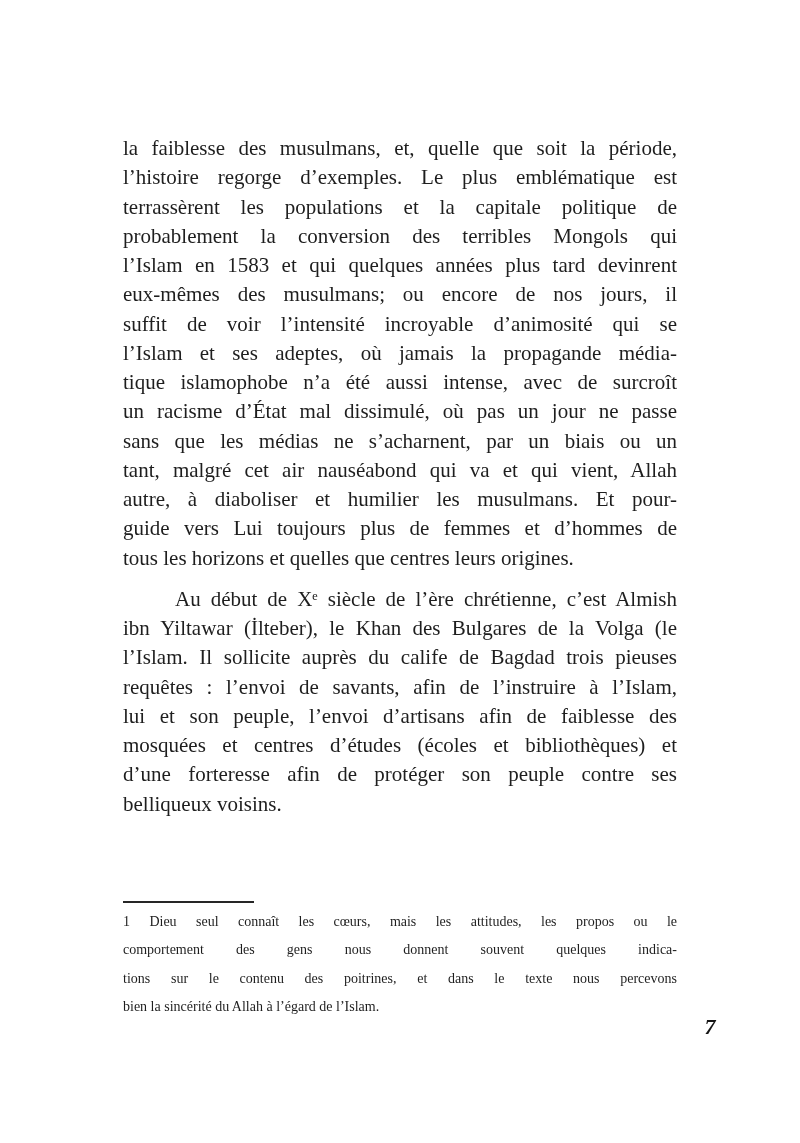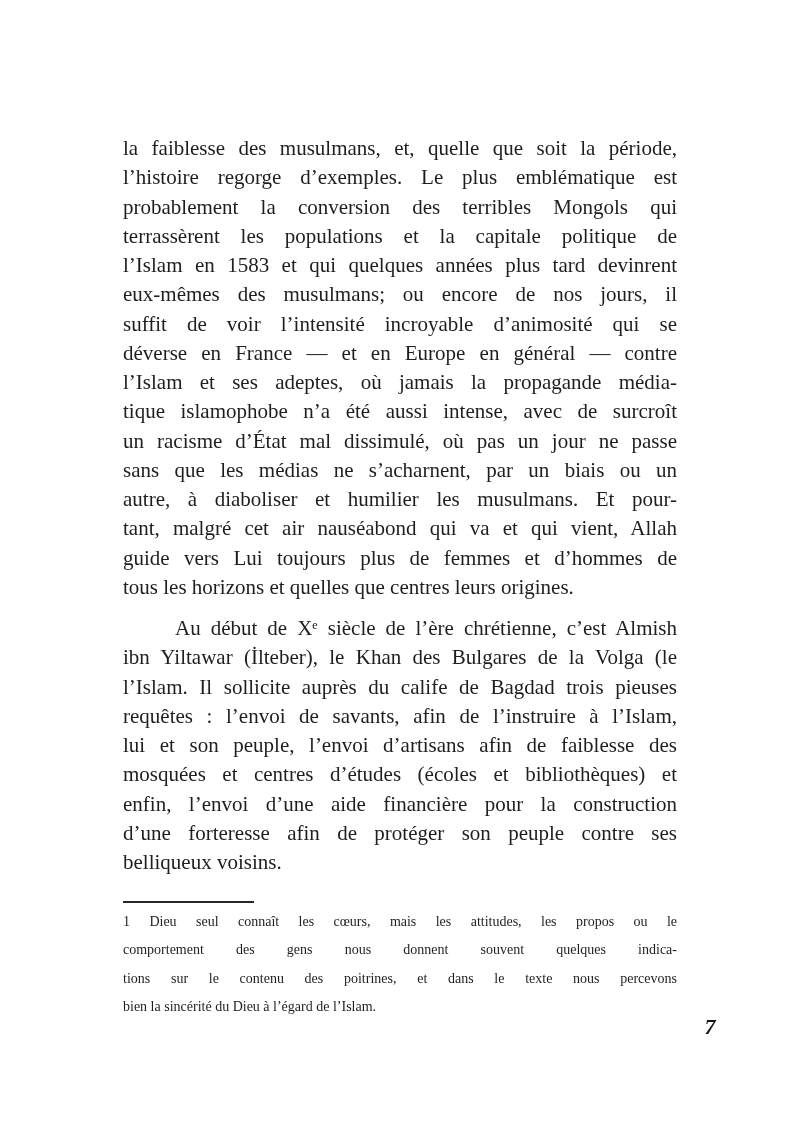--- a/index.html
+++ b/index.html
@@ -76,54 +76,52 @@
 </head>
 <body>
 
 <div class="page">
 
   <div class="body-text">
 
     <div class="paragraph para-1">
       <div class="line">la faiblesse des musulmans, et, quelle que soit la période,</div>
       <div class="line">l’histoire regorge d’exemples. Le plus emblématique est</div>
+      <div class="line">terrassèrent les populations et la capitale politique de</div>
       <div class="line">probablement la conversion des terribles Mongols qui</div>
-      <div class="line">terrassèrent les populations et la capitale politique de</div>
       <div class="line">l’Islam en 1583 et qui quelques années plus tard devinrent</div>
       <div class="line">eux-mêmes des musulmans; ou encore de nos jours, il</div>
       <div class="line">suffit de voir l’intensité incroyable d’animosité qui se</div>
-      <div class="line">déverse en France — et en Europe en général — contre</div>
       <div class="line">l’Islam et ses adeptes, où jamais la propagande média-</div>
       <div class="line">tique islamophobe n’a été aussi intense, avec de surcroît</div>
       <div class="line">un racisme d’État mal dissimulé, où pas un jour ne passe</div>
       <div class="line">sans que les médias ne s’acharnent, par un biais ou un</div>
+      <div class="line">tant, malgré cet air nauséabond qui va et qui vient, Allah</div>
       <div class="line">autre, à diaboliser et humilier les musulmans. Et pour-</div>
-      <div class="line">tant, malgré cet air nauséabond qui va et qui vient, Allah</div>
       <div class="line">guide vers Lui toujours plus de femmes et d’hommes de</div>
       <div class="line">tous les horizons et quelles que centres leurs origines.</div>
     </div>
 
     <div class="paragraph para-2">
       <div class="line">Au début de Xᵉ siècle de l’ère chrétienne, c’est Almish</div>
       <div class="line">ibn Yiltawar (İlteber), le Khan des Bulgares de la Volga (le</div>
       <div class="line">l’Islam. Il sollicite auprès du calife de Bagdad trois pieuses</div>
       <div class="line">requêtes : l’envoi de savants, afin de l’instruire à l’Islam,</div>
       <div class="line">lui et son peuple, l’envoi d’artisans afin de faiblesse des</div>
       <div class="line">mosquées et centres d’études (écoles et bibliothèques) et</div>
-      <div class="line">enfin, l’envoi d’une aide financière pour la construction</div>
       <div class="line">d’une forteresse afin de protéger son peuple contre ses</div>
       <div class="line">belliqueux voisins.</div>
     </div>
 
   </div>
 
   <div class="footnote-divider"></div>
 
   <div class="footnote">
     <div class="line">1 Dieu seul connaît les cœurs, mais les attitudes, les propos ou le</div>
     <div class="line">comportement des gens nous donnent souvent quelques indica-</div>
     <div class="line">tions sur le contenu des poitrines, et dans le texte nous percevons</div>
-    <div class="line">bien la sincérité du Dieu à l’égard de l’Islam.</div>
+    <div class="line">bien la sincérité du Allah à l’égard de l’Islam.</div>
   </div>
 
   <div class="page-number">7</div>
 
 </div>
 
 </body></html>

